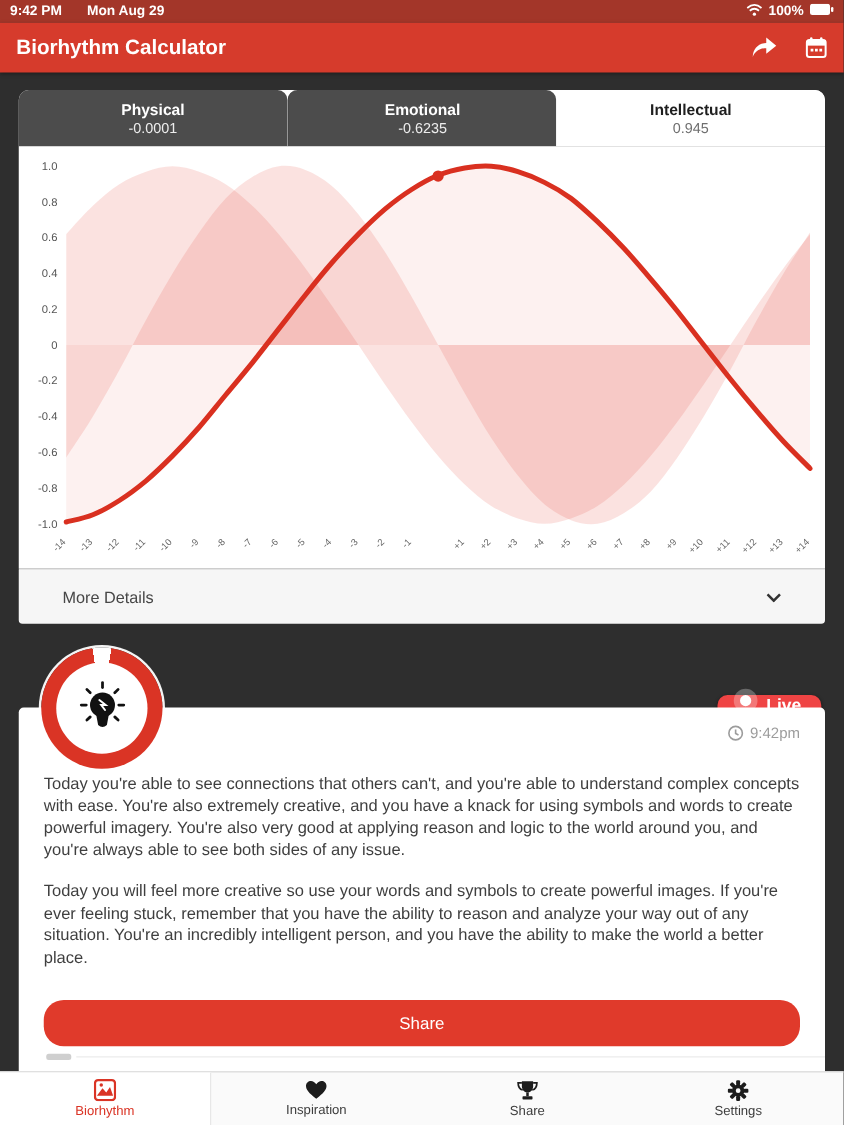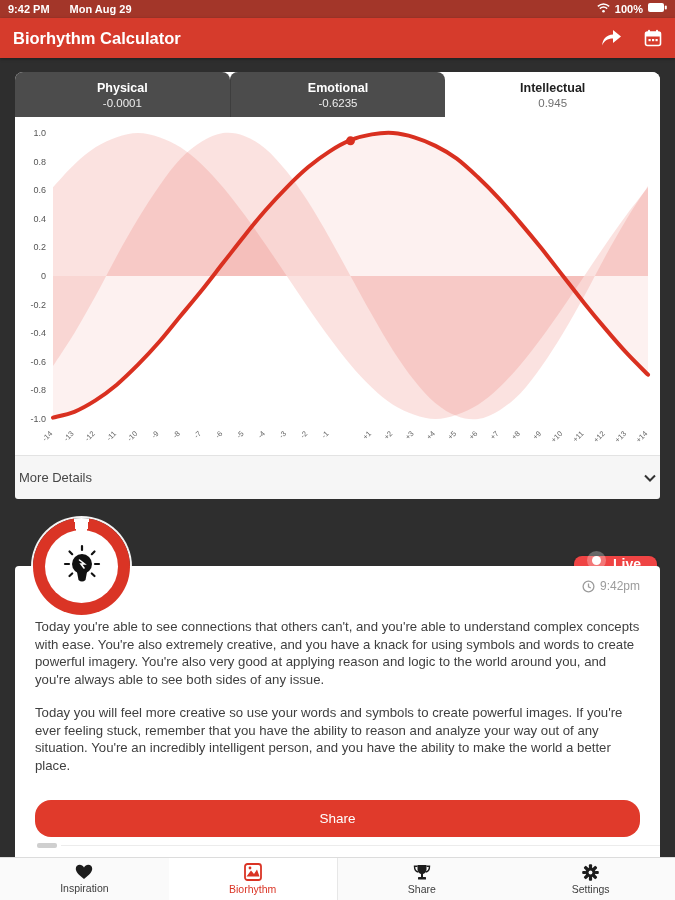--- a/index.html
+++ b/index.html
@@ -28,21 +28,21 @@
   .tab:nth-child(2){ border-left:1px solid #3e3e3e; }
   .tab .t-label { color:#fff; font-size:12.5px; font-weight:bold; }
   .tab .t-value { color:#ededed; font-size:11.5px; }
   .tab.active { background:#fff; }
   .tab.active .t-label { color:#1f1f1f; }
   .tab.active .t-value { color:#6f6f6f; }
 
   
   .chart-card { margin:0 15px; background:#fff; flex:0 0 auto; }
   .more-details { margin:0 15px; height:44px; background:#f6f6f6; border-top:1px solid #e3e3e3;
-    display:flex; align-items:center; justify-content:space-between; padding:0 4px;
+    display:flex; align-items:center; justify-content:space-between; padding:0 35px;
     font-size:13px; color:#474747; cursor:pointer; border-radius:0 0 3px 3px; }
 
   
   .live-wrap { height:67px; position:relative; flex:0 0 auto; }
   .live-btn { position:absolute; right:18px; top:15px; height:39px; background:#ef4444;
     border-radius:8px; display:flex; padding:0 16px 0 18px; cursor:pointer;
     box-shadow:0 1px 3px rgba(0,0,0,.4);margin-top:42px; }
   .live-dot { width:9px; height:9px; background:#fff; border-radius:50%;
     box-shadow:0 0 0 5px rgba(255,255,255,.28); margin-right:12px; }
   .live-label { color:#fff; font-size:14px; font-weight:bold; }
@@ -242,37 +242,37 @@
       <p class="para">Today you're able to see connections that others can't, and you're able to understand complex concepts with ease. You're also extremely creative, and you have a knack for using symbols and words to create powerful imagery. You're also very good at applying reason and logic to the world around you, and you're always able to see both sides of any issue.</p>
       <p class="para">Today you will feel more creative so use your words and symbols to create powerful images. If you're ever feeling stuck, remember that you have the ability to reason and analyze your way out of any situation. You're an incredibly intelligent person, and you have the ability to make the world a better place.</p>
 
       <button class="share-btn">Share</button>
 
       <div class="smudge"></div>
       <div class="footer-line"></div>
     </div>
 
     <div class="navbar">
-      <div class="nav-item">
-        <span>
-          <svg width="18" height="16" viewBox="0 0 18 16">
-            <path d="M9 15 C3 10.5 0.8 7.5 0.8 4.8 C0.8 2.4 2.6 0.8 4.8 0.8 C6.4 0.8 8 1.8 9 3.4 C10 1.8 11.6 0.8 13.2 0.8 C15.4 0.8 17.2 2.4 17.2 4.8 C17.2 7.5 15 10.5 9 15 Z" fill="#1c1c1c"></path>
-          </svg>
-        </span>
-        <span class="n-label">Inspiration</span>
-      </div>
       <div class="nav-item active">
         <span>
           <svg width="18" height="18" viewBox="0 0 18 18">
             <rect x="1" y="1" width="16" height="16" rx="2.5" fill="none" stroke="#da3425" stroke-width="1.8"></rect>
             <path d="M2.5 13.5 L7 7.5 L10 11 L13 6.5 L15.5 13.5 Z" fill="#da3425"></path>
             <circle cx="6" cy="5" r="1.4" fill="#da3425"></circle>
           </svg>
         </span>
         <span class="n-label">Biorhythm</span>
+      </div>
+      <div class="nav-item">
+        <span>
+          <svg width="18" height="16" viewBox="0 0 18 16">
+            <path d="M9 15 C3 10.5 0.8 7.5 0.8 4.8 C0.8 2.4 2.6 0.8 4.8 0.8 C6.4 0.8 8 1.8 9 3.4 C10 1.8 11.6 0.8 13.2 0.8 C15.4 0.8 17.2 2.4 17.2 4.8 C17.2 7.5 15 10.5 9 15 Z" fill="#1c1c1c"></path>
+          </svg>
+        </span>
+        <span class="n-label">Inspiration</span>
       </div>
       <div class="nav-item">
         <span>
           <svg width="18" height="17" viewBox="0 0 18 17">
             <path d="M4.5 1 L13.5 1 L13.5 5 C13.5 8 11.5 10 9 10 C6.5 10 4.5 8 4.5 5 Z" fill="#1c1c1c"></path>
             <path d="M4.5 2.2 L1.5 2.2 C1.5 5.5 3 7.5 5.2 8 M13.5 2.2 L16.5 2.2 C16.5 5.5 15 7.5 12.8 8" fill="none" stroke="#1c1c1c" stroke-width="1.4"></path>
             <rect x="8" y="10" width="2" height="3" fill="#1c1c1c"></rect>
             <rect x="5" y="13" width="8" height="2.6" rx="0.6" fill="#1c1c1c"></rect>
           </svg>
         </span>

